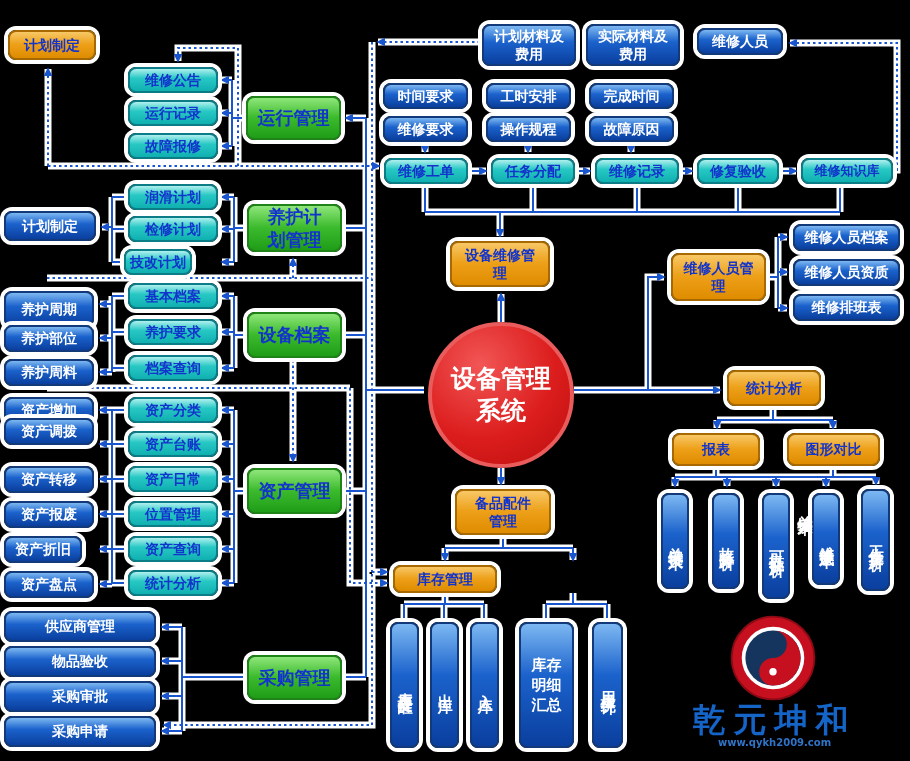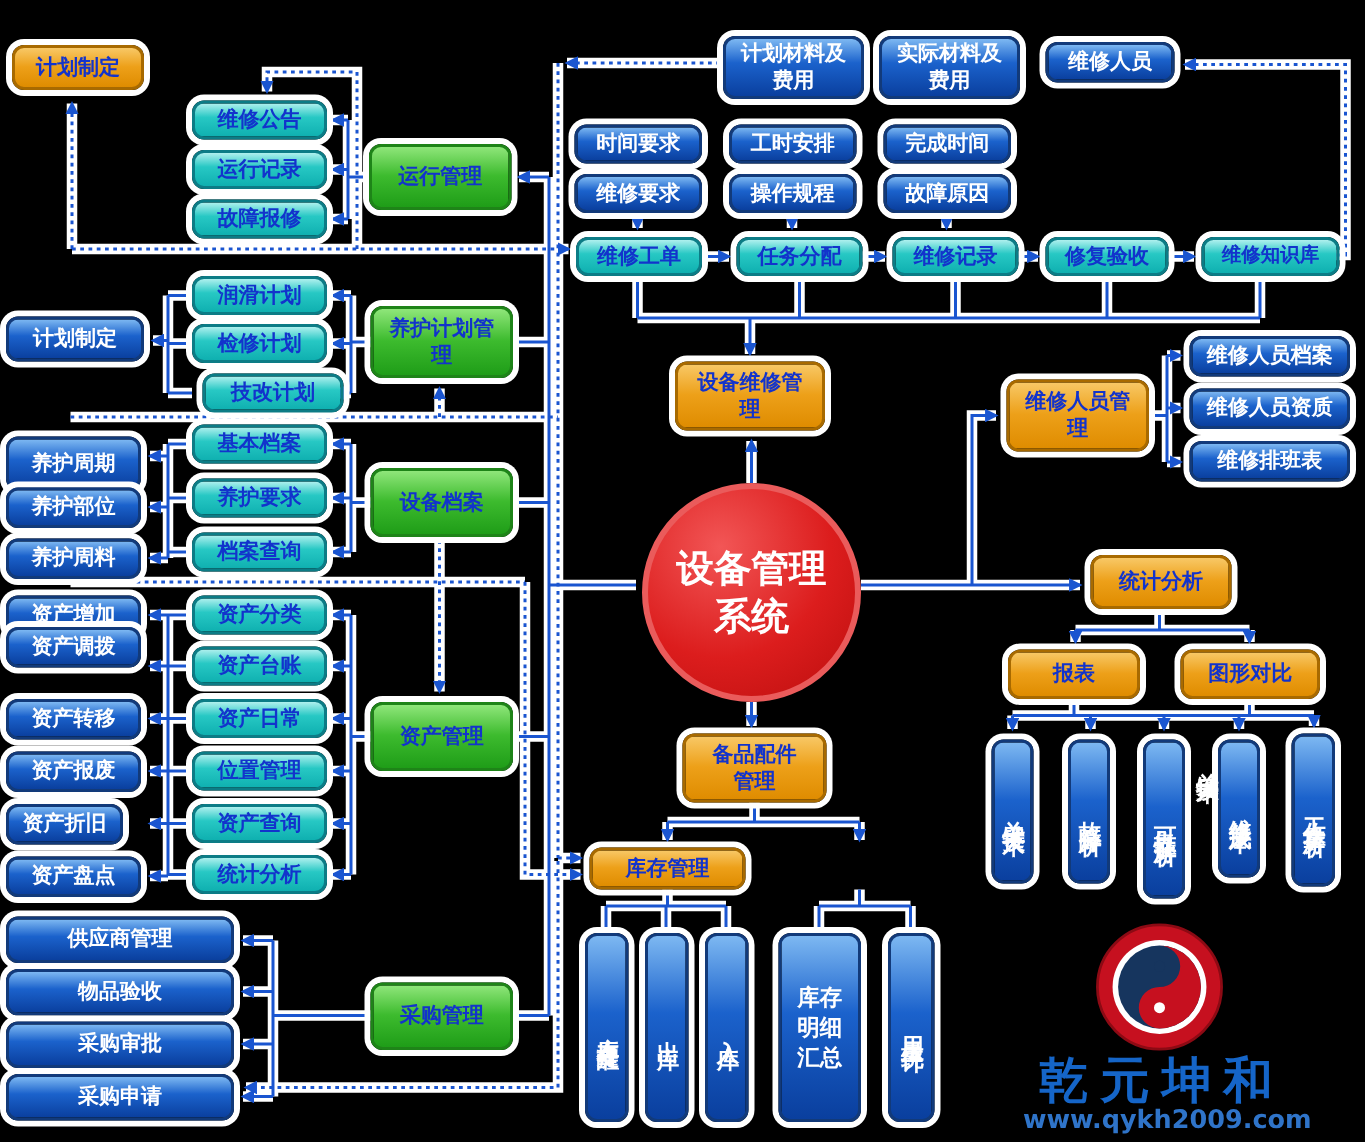--- a/index.html
+++ b/index.html
@@ -8,37 +8,37 @@
   svg.wirelayer{position:absolute;left:0;top:0;z-index:1;}
   .node{position:absolute;z-index:2;display:flex;align-items:center;justify-content:center;
         text-align:center;font-weight:bold;font-size:14px;line-height:1.3;
         border-radius:8px;box-sizing:border-box;box-shadow:0 0 0 4px #fff;
         white-space:normal;}
   .blue{background:linear-gradient(180deg,#7db8f2 0%,#1b62cc 42%,#0a3f9e 100%);
         border:2px solid #123a7a;color:#fff;}
   .cyan{background:linear-gradient(180deg,#aef0ee 0%,#27c8c4 42%,#0fb0b0 100%);
         border:2px solid #0c7c86;color:#1233cc;}
   .green{background:linear-gradient(180deg,#8fe67a 0%,#3dbb2e 48%,#1f9d18 100%);
-        border:2px solid #1e8418;color:#1233cc;font-size:14px;}
+        border:2px solid #1e8418;color:#1233cc;font-size:18px;}
   .orange{background:linear-gradient(180deg,#f8c866 0%,#eda019 48%,#df8c00 100%);
         border:2px solid #a86a00;color:#1233cc;}
   .vtext{writing-mode:vertical-rl;text-orientation:upright;letter-spacing:3px;font-size:15px;}
   .hwrap{font-size:15px;line-height:1.35;padding:0 6px;}
   .fs13{font-size:13px;}
   .circle{position:absolute;z-index:2;left:428px;top:322px;width:146px;height:146px;
         border-radius:50%;display:flex;align-items:center;justify-content:center;text-align:center;
         background:radial-gradient(circle at 35% 28%,#f25656 0%,#dc1d1d 55%,#bb0e0e 100%);
         border:4px solid #ea5b5b;box-sizing:border-box;
         color:#fff;font-weight:bold;font-size:25px;line-height:1.3;}
   .floatlabel{position:absolute;z-index:2;color:#fff;font-weight:bold;
         writing-mode:vertical-rl;text-orientation:upright;font-size:15px;letter-spacing:2px;}
   .logo{position:absolute;z-index:2;text-align:center;}
   .logo-name{position:absolute;z-index:2;color:#1565c8;font-weight:bold;font-size:33px;
         letter-spacing:8px;text-align:center;}
-  .logo-url{position:absolute;z-index:2;color:#2f74c9;font-weight:bold;font-size:17px;text-align:center;}
+  .logo-url{position:absolute;z-index:2;color:#2f74c9;font-weight:bold;font-size:10px;text-align:center;}
 </style>
 </head>
 <body>
 
 <div class="stage">
 
   <svg class="wirelayer" width="910" height="761">
     <defs>
       <marker id="ah" markerWidth="9" markerHeight="9" refX="6.5" refY="4" orient="auto" markerUnits="userSpaceOnUse" viewBox="0 0 8 8">
         <path d="M0,0 L8,4 L0,8 Z" fill="#1a55d0"></path>
@@ -236,21 +236,21 @@
   <div class="node orange" style="left:8px;top:30px;width:88px;height:30px">计划制定</div>
 
   <div class="node cyan" style="left:128px;top:67px;width:90px;height:26px">维修公告</div>
   <div class="node cyan" style="left:128px;top:100px;width:90px;height:26px">运行记录</div>
   <div class="node cyan" style="left:128px;top:133px;width:90px;height:26px">故障报修</div>
   <div class="node green" style="left:246px;top:96px;width:95px;height:44px">运行管理</div>
 
   <div class="node blue" style="left:4px;top:211px;width:92px;height:30px">计划制定</div>
   <div class="node cyan" style="left:128px;top:184px;width:90px;height:26px">润滑计划</div>
   <div class="node cyan" style="left:128px;top:216px;width:90px;height:26px">检修计划</div>
-  <div class="node cyan" style="left:135px;top:249px;width:94px;height:26px">技改计划</div>
+  <div class="node cyan" style="left:124px;top:249px;width:68px;height:26px">技改计划</div>
   <div class="node green" style="left:247px;top:204px;width:95px;height:48px;padding:0 10px">养护计划管理</div>
 
   <div class="node blue" style="left:4px;top:291px;width:90px;height:36px">养护周期</div>
   <div class="node blue" style="left:4px;top:325px;width:90px;height:27px">养护部位</div>
   <div class="node blue" style="left:4px;top:359px;width:90px;height:27px">养护周料</div>
   <div class="node cyan" style="left:128px;top:283px;width:90px;height:26px">基本档案</div>
   <div class="node cyan" style="left:128px;top:319px;width:90px;height:26px">养护要求</div>
   <div class="node cyan" style="left:128px;top:355px;width:90px;height:26px">档案查询</div>
   <div class="node green" style="left:247px;top:312px;width:95px;height:46px">设备档案</div>
 

